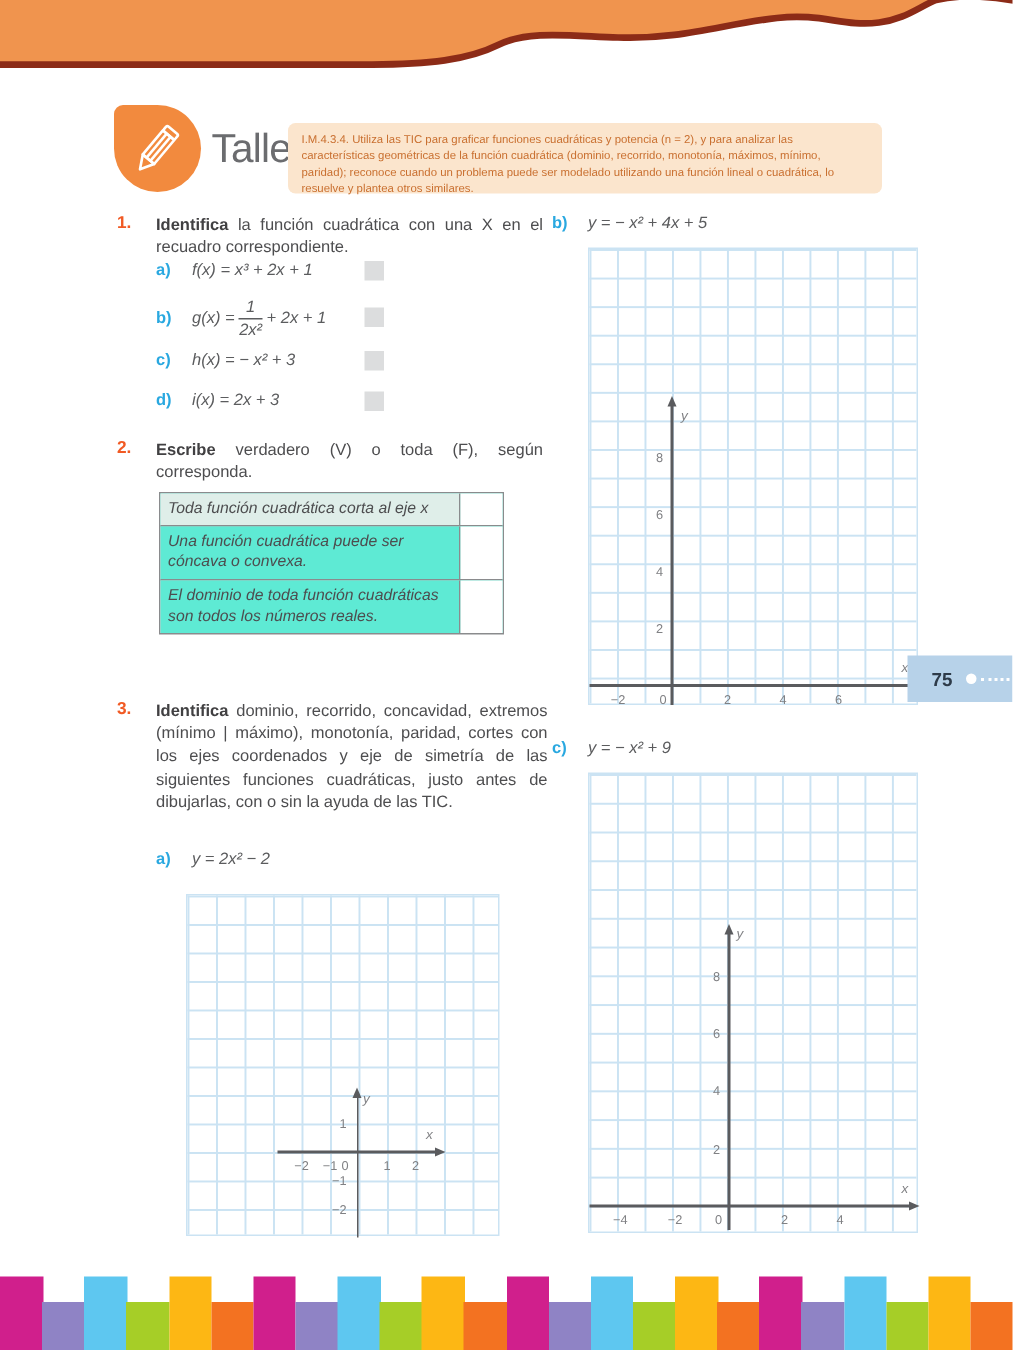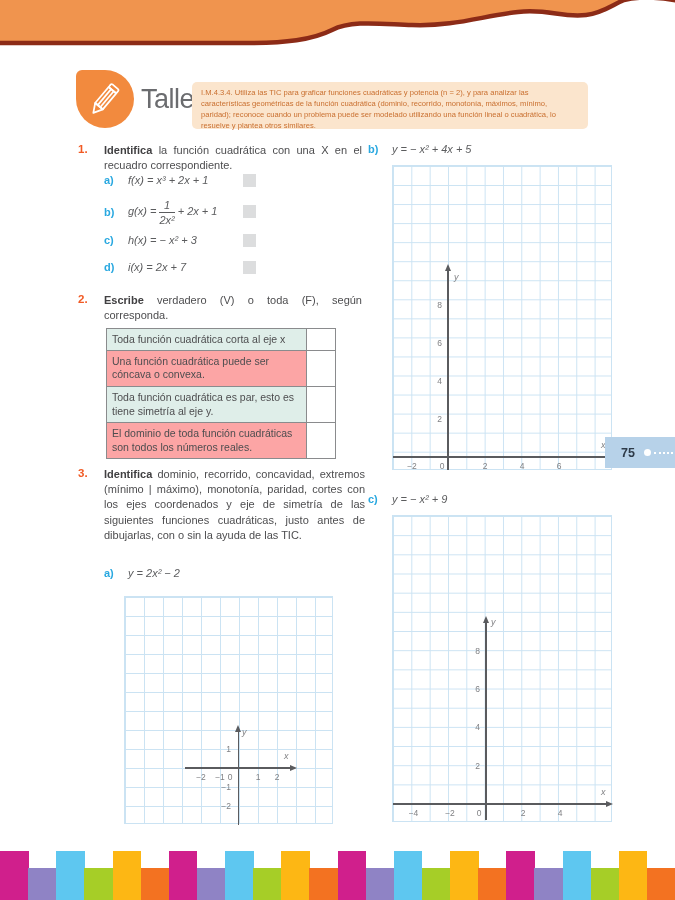--- a/index.html
+++ b/index.html
@@ -28,21 +28,21 @@
   .item { position:absolute; display:flex; align-items:center; width:170px; }
   .letter { color:#29A8E0; font-weight:bold; font-size:11px; width:24px; flex:none; }
   .formula { font-style:italic; color:#5B5C5E; font-size:11px; white-space:nowrap; }
   .checkbox { position:absolute; left:139px; width:13px; height:13px; background:#DCDDDE; }
   .frac { display:inline-block; text-align:center; vertical-align:middle; margin:0 3px; }
   .frac .fnum { display:block; border-bottom:1px solid #5B5C5E; padding:0 4px 1px; }
   .frac .fden { display:block; padding-top:1px; }
   
   .vf-table { position:absolute; left:106px; top:328px; width:230px;
     border:1px solid #8A8B8D; }
-  .vf-row { display:flex; border-bottom:1px solid #8A8B8D; background:#fca5a5; }
+  .vf-row { display:flex; border-bottom:1px solid #8A8B8D; background:#5eead4;font-style:italic; }
   .vf-row:last-child { border-bottom:none; }
   .vf-row.teal .vf-text { background:#DFEEE9; }
   .vf-text { width:200px; padding:4px 5px; font-size:10.5px; line-height:1.3;
     border-right:1px solid #8A8B8D; color:#4D4D4F; }
   .vf-ans { flex:1; background:#fff; }
   .vf-row.single .vf-text { padding:4px 5px 3px; }
   
   .eq-row { position:absolute; display:flex; align-items:baseline; }
   .eq { font-style:italic; color:#5B5C5E; font-size:11px; white-space:nowrap; }
   
@@ -114,40 +114,36 @@
 </div>
 
 <div class="item" style="left:104px; top:234px;">
   <span class="letter">c)</span>
   <span class="formula">h(x) = − x² + 3</span>
   <span class="checkbox" style="top:0;"></span>
 </div>
 
 <div class="item" style="left:104px; top:261px;">
   <span class="letter">d)</span>
-  <span class="formula">i(x) = 2x + 7</span>
+  <span class="formula">i(x) = 2x + 3</span>
   <span class="checkbox" style="top:0;"></span>
 </div>
 
 <div class="prompt-row" style="left:78px; top:293px; width:284px;">
   <span class="num">2.</span>
   <div class="prompt"><span class="b">Escribe</span><span> verdadero (V) o toda (F), según corresponda.</span></div>
 </div>
 
 <div class="vf-table">
   <div class="vf-row teal single">
     <div class="vf-text">Toda función cuadrática corta al eje x</div>
     <div class="vf-ans"></div>
   </div>
   <div class="vf-row">
     <div class="vf-text">Una función cuadrática puede ser cóncava o convexa.</div>
-    <div class="vf-ans"></div>
-  </div>
-  <div class="vf-row teal">
-    <div class="vf-text">Toda función cuadrática es par, esto es tiene simetría al eje y.</div>
     <div class="vf-ans"></div>
   </div>
   <div class="vf-row">
     <div class="vf-text">El dominio de toda función cuadráticas son todos los números reales.</div>
     <div class="vf-ans"></div>
   </div>
 </div>
 
 <div class="prompt-row" style="left:78px; top:467px; width:287px;">
   <span class="num">3.</span>

